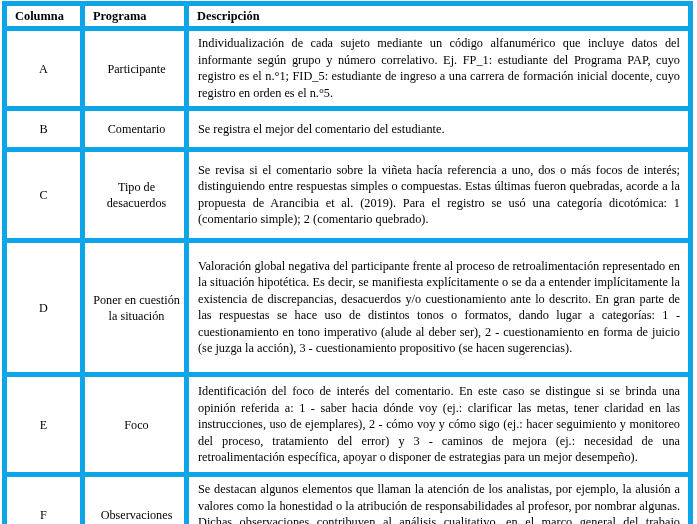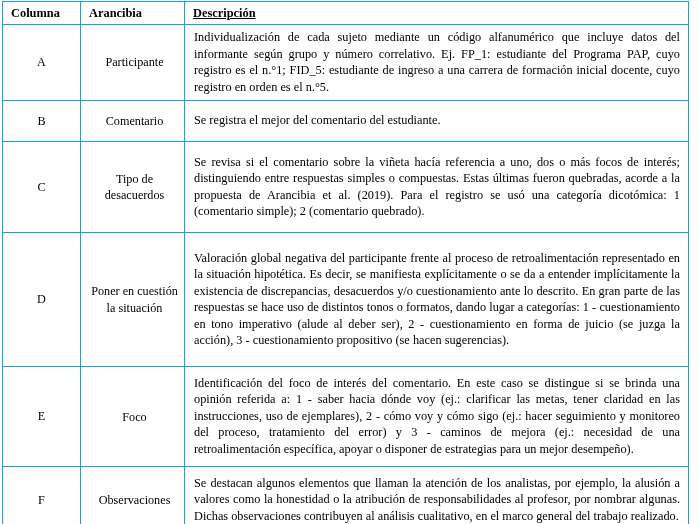--- a/index.html
+++ b/index.html
@@ -28,35 +28,35 @@
     width: 686px;
     margin: 1px 0 0 1px;
     background: #ffffff;
   }
   table.codebook col.c-col   { width: 78px;  }
   table.codebook col.c-label { width: 104px; }
   table.codebook col.c-desc  { width: 504px; }
 
   table.codebook th,
   table.codebook td {
-    border: 1px solid #0ea5e9;
+    border: 5px solid #0ea5e9;
     vertical-align: middle;
     box-sizing: border-box;
   }
   table.codebook thead th {
     font-weight: bold;
     font-size: 12.4px;
     line-height: 1.15;
     padding: 3px 6px 3px 8px;
     text-align: left;
     height: 23px;
   }
   thead th.h-col   { padding-left: 9px; }
   thead th.h-label { padding-left: 8px; }
-  thead th.h-desc  { padding-left: 8px; text-decoration: underline; }
+  thead th.h-desc  { padding-left: 8px; }
 
   td.cell-col {
     text-align: center;
     font-size: 12.2px;
     line-height: 1.2;
     padding: 2px 3px;
   }
   td.cell-label {
     text-align: center;
     font-size: 12.2px;
@@ -92,21 +92,21 @@
 <div class="page">
   <table class="codebook">
     <colgroup>
       <col class="c-col">
       <col class="c-label">
       <col class="c-desc">
     </colgroup>
     <thead>
       <tr>
         <th class="h-col">Columna</th>
-        <th class="h-label">Arancibia</th>
+        <th class="h-label">Programa</th>
         <th class="h-desc">Descripción</th>
       </tr>
     </thead>
     <tbody>
       <tr class="row-a">
         <td class="cell-col">A</td>
         <td class="cell-label">Participante</td>
         <td class="cell-desc">
           <p><span>Individualización de cada sujeto mediante un código alfanumérico que incluye datos del informante según grupo y número correlativo. Ej. FP_1: estudiante del Programa PAP, cuyo registro es el n.°1; FID_5: estudiante de ingreso a una carrera de formación inicial docente, cuyo registro en orden es el n.°5.</span><span class="it"></span><span></span></p>
         </td>

